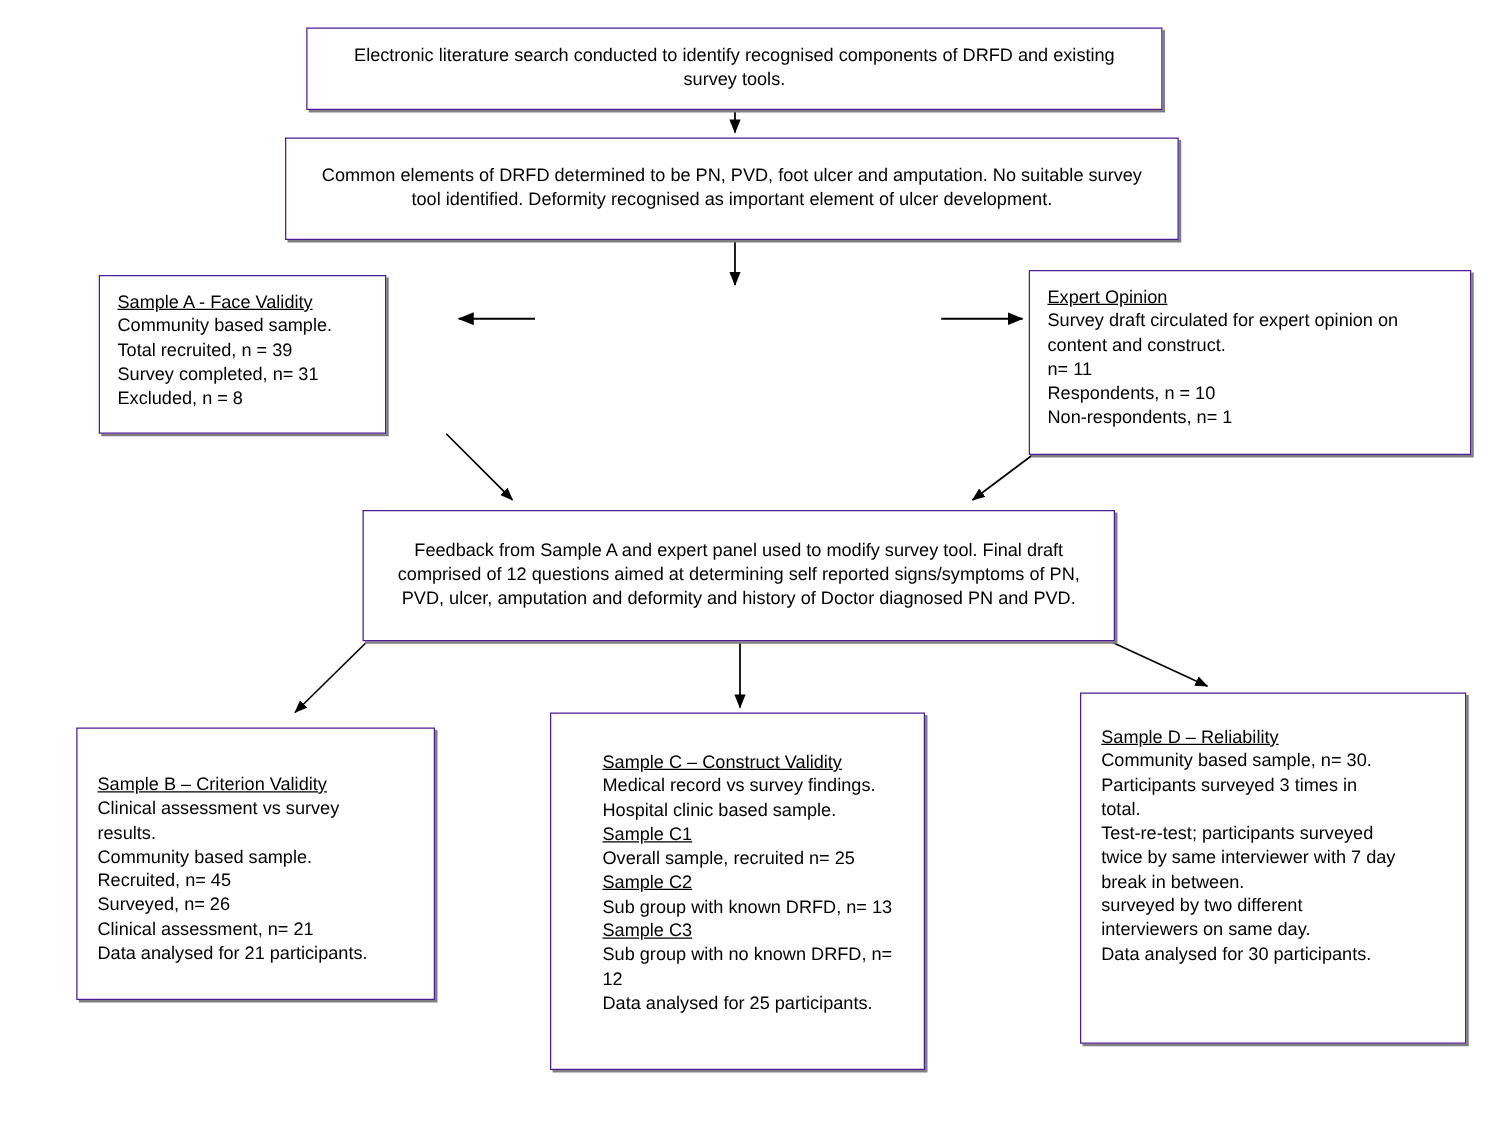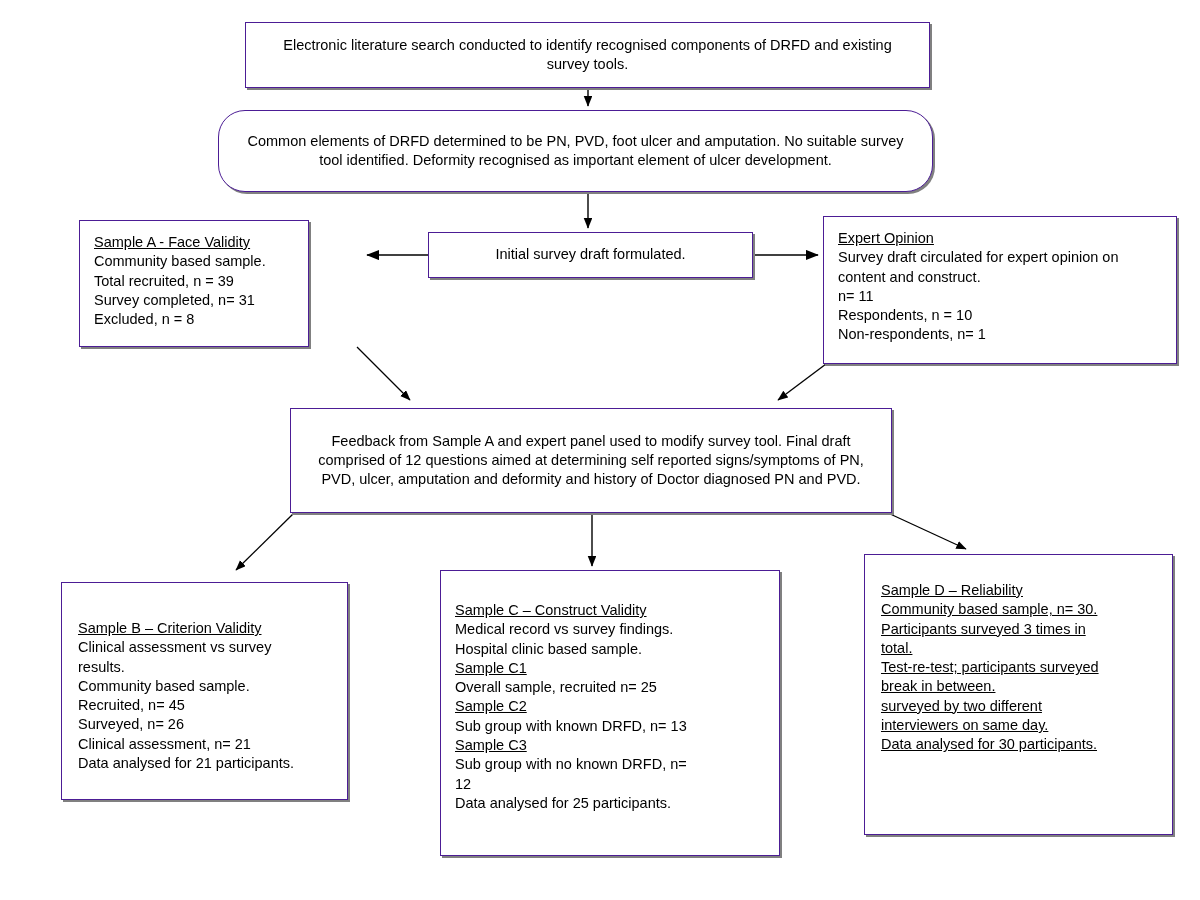--- a/index.html
+++ b/index.html
@@ -43,34 +43,34 @@
   .line {
     font-size: 14.5px;
     line-height: 1.33;
     white-space: pre;
   }
   .line.u { text-decoration: underline; }
   .node.center .line { white-space: normal; }
 
   
   #n-lit      { left: 245px; top: 22px;  width: 685px; height: 66px; }
-  #n-common   { left: 218px; top: 110px; width: 715px; height: 82px; border-radius: 27px; }
+  #n-common   { left: 228px; top: 110px; width: 715px; height: 82px; }
   #n-initial  { left: 428px; top: 232px; width: 325px; height: 46px; }
   #n-sampleA  { left: 79px;  top: 220px; width: 230px; height: 127px; }
   #n-expert   { left: 823px; top: 216px; width: 354px; height: 148px; }
   #n-feedback { left: 290px; top: 408px; width: 602px; height: 105px; }
   #n-sampleB  { left: 61px;  top: 582px; width: 287px; height: 218px; }
-  #n-sampleC  { left: 440px; top: 570px; width: 340px; height: 286px; }
+  #n-sampleC  { left: 440px; top: 570px; width: 300px; height: 286px; padding-left: 27px; }
   #n-sampleD  { left: 864px; top: 554px; width: 309px; height: 281px; }
 
   #n-sampleA .node-inner { padding: 12px 14px 12px 14px; }
   #n-expert  .node-inner { padding: 12px 14px; }
   #n-sampleB .node-inner { padding: 36px 14px 12px 16px; }
   #n-sampleC .node-inner { padding: 30px 14px 12px 14px; }
-  #n-sampleD .node-inner { padding: 26px 14px 12px 16px; text-decoration: underline; }
+  #n-sampleD .node-inner { padding: 26px 14px 12px 16px; }
   #n-lit .node-inner, #n-common .node-inner { padding: 6px 16px; }
 </style>
 </head>
 <body>
 
 <div id="canvas">
 
   <svg class="connectors" viewBox="0 0 1200 900" xmlns="http://www.w3.org/2000/svg">
     <defs>
       <marker id="ah" markerWidth="9" markerHeight="9" refX="7.5" refY="3.2" orient="auto" markerUnits="strokeWidth">
@@ -120,25 +120,20 @@
       <div class="line">Electronic literature search conducted to identify recognised components of DRFD and existing survey tools.</div>
     </div>
   </div>
 
   <div class="node center" id="n-common">
     <div class="node-inner">
       <div class="line">Common elements of DRFD determined to be PN, PVD, foot ulcer and amputation. No suitable survey tool identified.  Deformity recognised as important element of ulcer development.</div>
     </div>
   </div>
 
-  <div class="node center" id="n-initial">
-    <div class="node-inner">
-      <div class="line">Initial survey draft formulated.</div>
-    </div>
-  </div>
 
   <div class="node left" id="n-sampleA">
     <div class="node-inner">
       <div class="line u">Sample A - Face Validity</div>
       <div class="line">Community based sample.</div>
       <div class="line">Total recruited, n = 39</div>
       <div class="line">Survey completed, n= 31</div>
       <div class="line">Excluded, n = 8</div>
     </div>
   </div>
@@ -189,20 +184,21 @@
     </div>
   </div>
 
   <div class="node left" id="n-sampleD">
     <div class="node-inner">
       <div class="line u">Sample D – Reliability</div>
       <div class="line">Community based sample, n= 30.</div>
       <div class="line">Participants surveyed 3 times in</div>
       <div class="line">total.</div>
       <div class="line">Test-re-test; participants surveyed</div>
+      <div class="line">twice by same interviewer with 7 day</div>
       <div class="line">break in between.</div>
       <div class="line">surveyed by two different</div>
       <div class="line">interviewers on same day.</div>
       <div class="line">Data analysed for 30 participants.</div>
     </div>
   </div>
 
 </div>
 
 </body></html>

